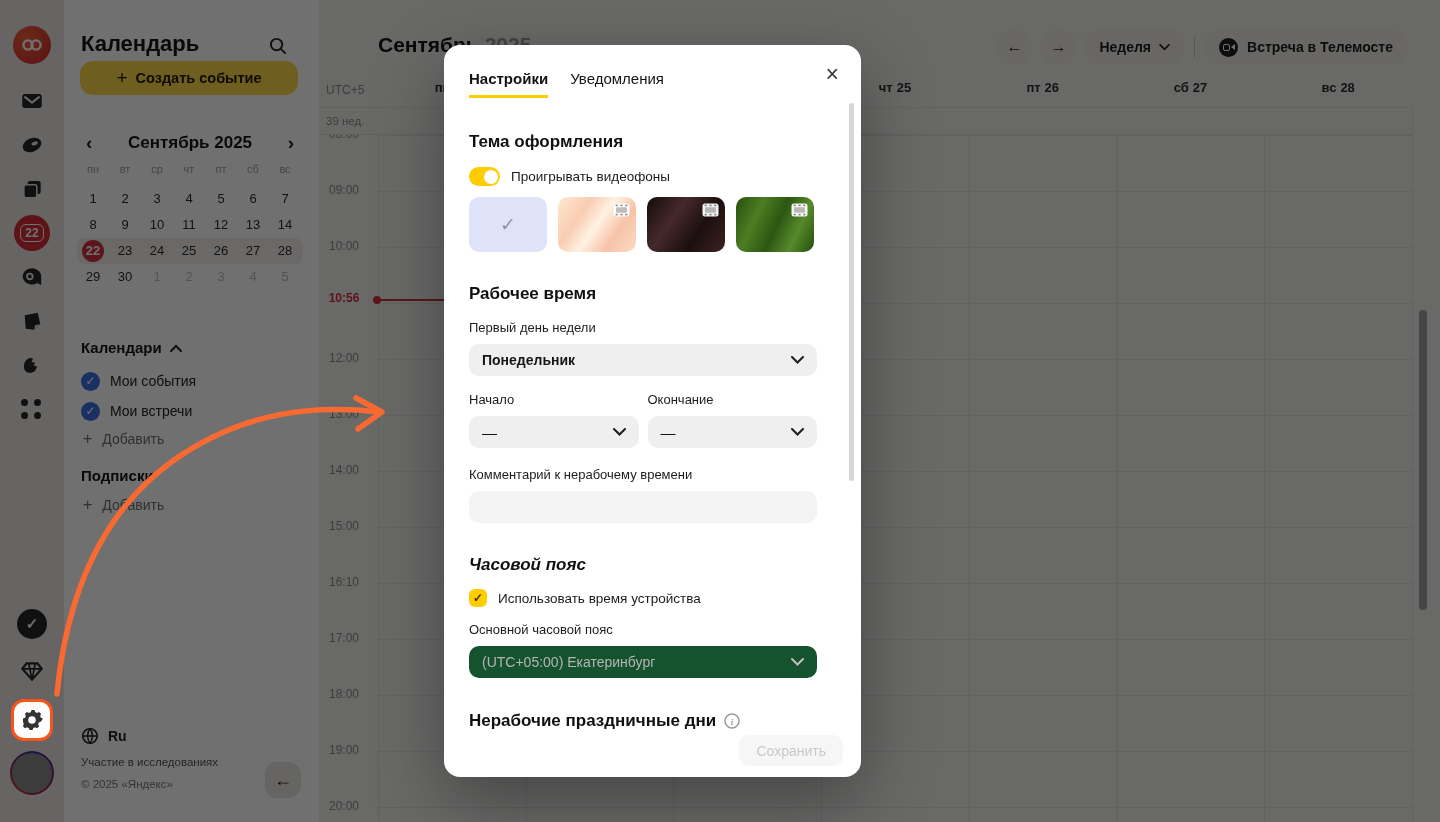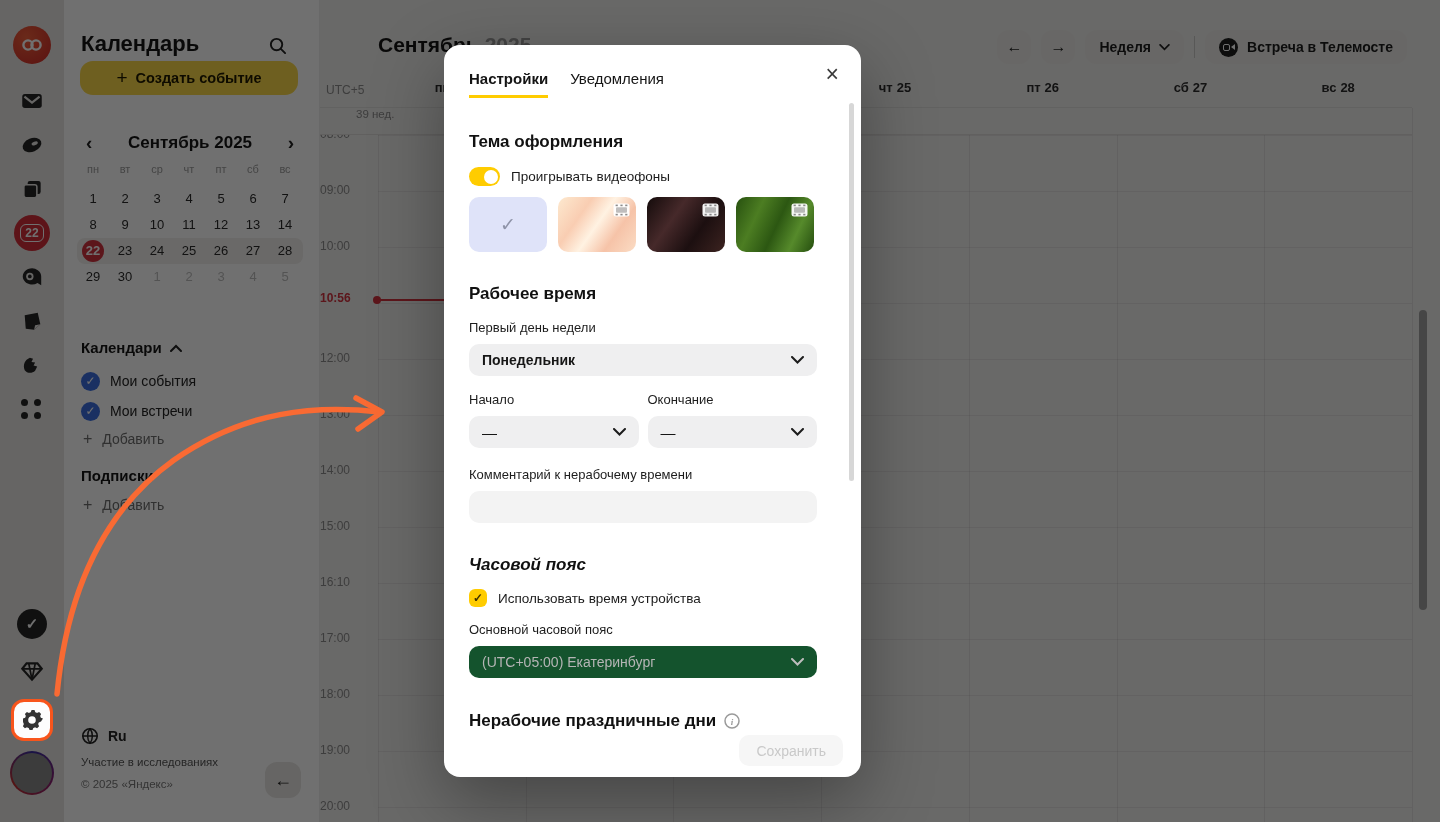--- a/index.html
+++ b/index.html
@@ -82,24 +82,24 @@
   .tm-ic { width:19px; height:19px; border-radius:50%; background:#1f1f1f; position:relative; }
   .tm-ic i { position:absolute; left:4px; top:6px; width:7px; height:7px; border:1.6px solid #fff; border-radius:2px; }
   .tm-ic b { position:absolute; right:3px; top:6px; width:0; height:0; border-top:3.5px solid transparent; border-bottom:3.5px solid transparent; border-right:4px solid #fff; }
 
   #day-headers { position:absolute; left:58px; top:80px; right:28px; display:flex; }
   .day-h { flex:1; text-align:center; font-size:13px; font-weight:bold; color:#2c2c2c; }
   .dh-wd { margin-right:4px; }
 
   #cal-body { position:absolute; left:0; top:107px; right:28px; bottom:0; border-top:1px solid rgba(0,0,0,.06); }
   #week-band { position:absolute; left:0; top:0; right:0; height:27px; background:#efeeec; border-bottom:1px solid rgba(0,0,0,.08); z-index:2; }
-  #week-band span { position:absolute; left:6px; top:0; font-size:11.5px; color:#8b8b8b;margin-left:30px; }
+  #week-band span { position:absolute; left:6px; top:7px; font-size:11.5px; color:#8b8b8b; }
   .vline { position:absolute; top:0; bottom:0; width:1px; background:rgba(0,0,0,.065); }
   .hline { position:absolute; left:58px; right:0; height:1px; background:rgba(0,0,0,.055); }
-  .hlabel { position:absolute; left:0; width:48px; text-align:left; font-size:12px; color:#8b8b8b; z-index:1; }
+  .hlabel { position:absolute; left:0; width:48px; text-align:center; font-size:12px; color:#8b8b8b; z-index:1; }
   .hlabel.now { color:#d2323f; font-weight:bold; z-index:3; }
   .now-line { position:absolute; left:58px; width:148px; height:2px; background:#d2323f; z-index:3; }
   .now-line::before { content:""; position:absolute; left:-5px; top:-3px; width:8px; height:8px; border-radius:50%; background:#d2323f; }
   #main-scroll-thumb { position:absolute; right:13px; top:310px; width:8px; height:300px; border-radius:4px; background:#9f9f9f; }
 
   
   #dim { position:absolute; inset:0; background:rgba(0,0,0,.56); z-index:10; }
 
   
   #gear-highlight { position:absolute; left:11px; top:699px; width:42px; height:42px; border-radius:13px;

